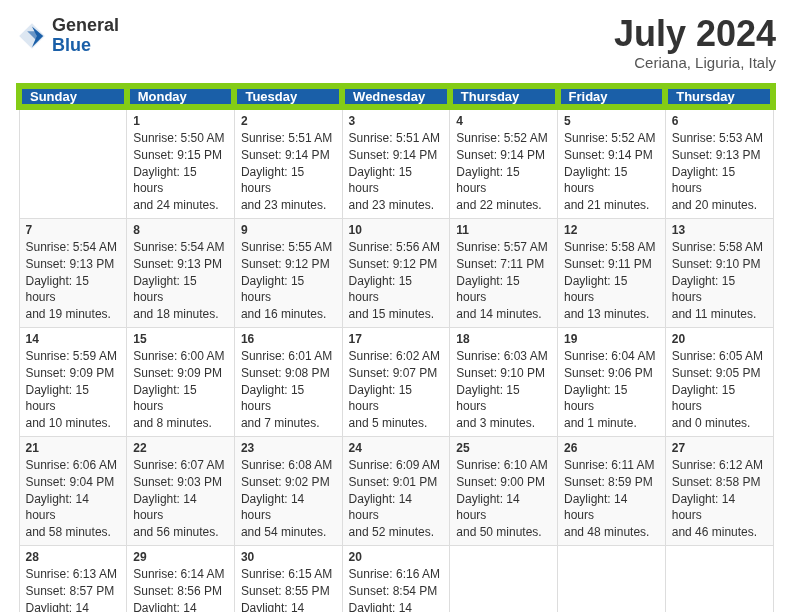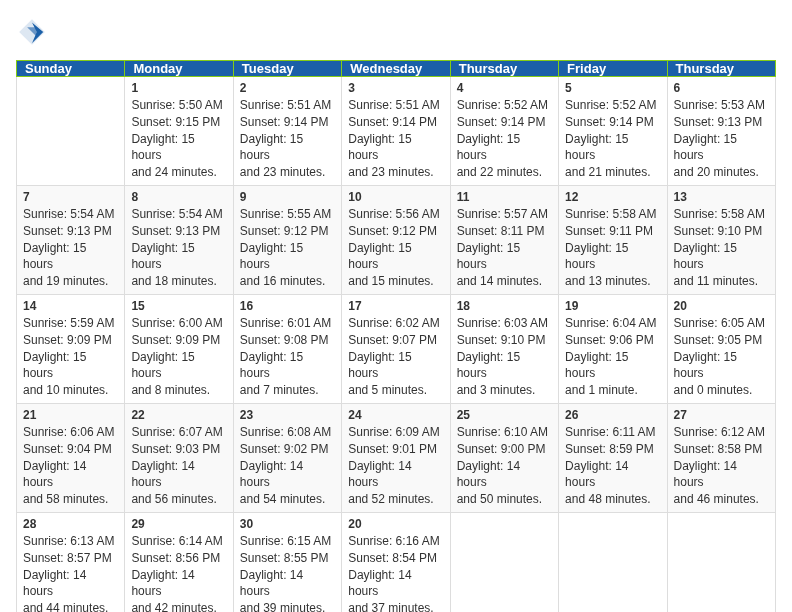--- a/index.html
+++ b/index.html
@@ -59,21 +59,21 @@
       border-collapse: collapse;
       border: 1px solid #ccc;
     }
     .calendar th {
       background: #1a5fa8;
       color: #fff;
       text-align: left;
       padding: 0 8px;
       font-size: 13px;
       font-weight: bold;
-      border: 1px solid #84cc16;
+      border: 6px solid #84cc16;
     }
     .calendar td {
       vertical-align: top;
       border: 1px solid #ddd;
       padding: 4px 6px;
       width: calc(100% / 7);
       min-height: 80px;
       font-size: 10.5px;
       color: #333;
       background: #fff;
@@ -99,20 +99,28 @@
 </head>
 <body>
 
 <div class="header">
   <div class="logo">
     <svg class="logo-icon" viewBox="0 0 40 40" xmlns="http://www.w3.org/2000/svg">
       <polygon points="20,4 36,20 20,36 4,20" fill="#1a5fa8" opacity="0.15"></polygon>
       <polygon points="20,8 34,20 20,34 26,20" fill="#1a5fa8"></polygon>
       <polygon points="14,14 26,14 26,26" fill="#1a5fa8" opacity="0.6"></polygon>
     </svg>
+    <div class="logo-text">
+      <span class="logo-general">General</span>
+      <span class="logo-blue">Blue</span>
+    </div>
+  </div>
+  <div class="title-block">
+    <div class="month-title">July 2024</div>
+    <div class="location-title">Ceriana, Liguria, Italy</div>
   </div>
 </div>
 
 <table class="calendar">
   <thead>
     <tr>
     <th>Sunday</th>
         <th>Monday</th>
         <th>Tuesday</th>
         <th>Wednesday</th>
@@ -192,21 +200,21 @@
         <td>
           <span class="day-number">10</span>
           <div class="day-info" style="white-space: pre-line;">Sunrise: 5:56 AM
 Sunset: 9:12 PM
 Daylight: 15 hours
 and 15 minutes.</div>
         </td>
         <td>
           <span class="day-number">11</span>
           <div class="day-info" style="white-space: pre-line;">Sunrise: 5:57 AM
-Sunset: 8:11 PM
+Sunset: 7:11 PM
 Daylight: 15 hours
 and 14 minutes.</div>
         </td>
         <td>
           <span class="day-number">12</span>
           <div class="day-info" style="white-space: pre-line;">Sunrise: 5:58 AM
 Sunset: 9:11 PM
 Daylight: 15 hours
 and 13 minutes.</div>
         </td>

